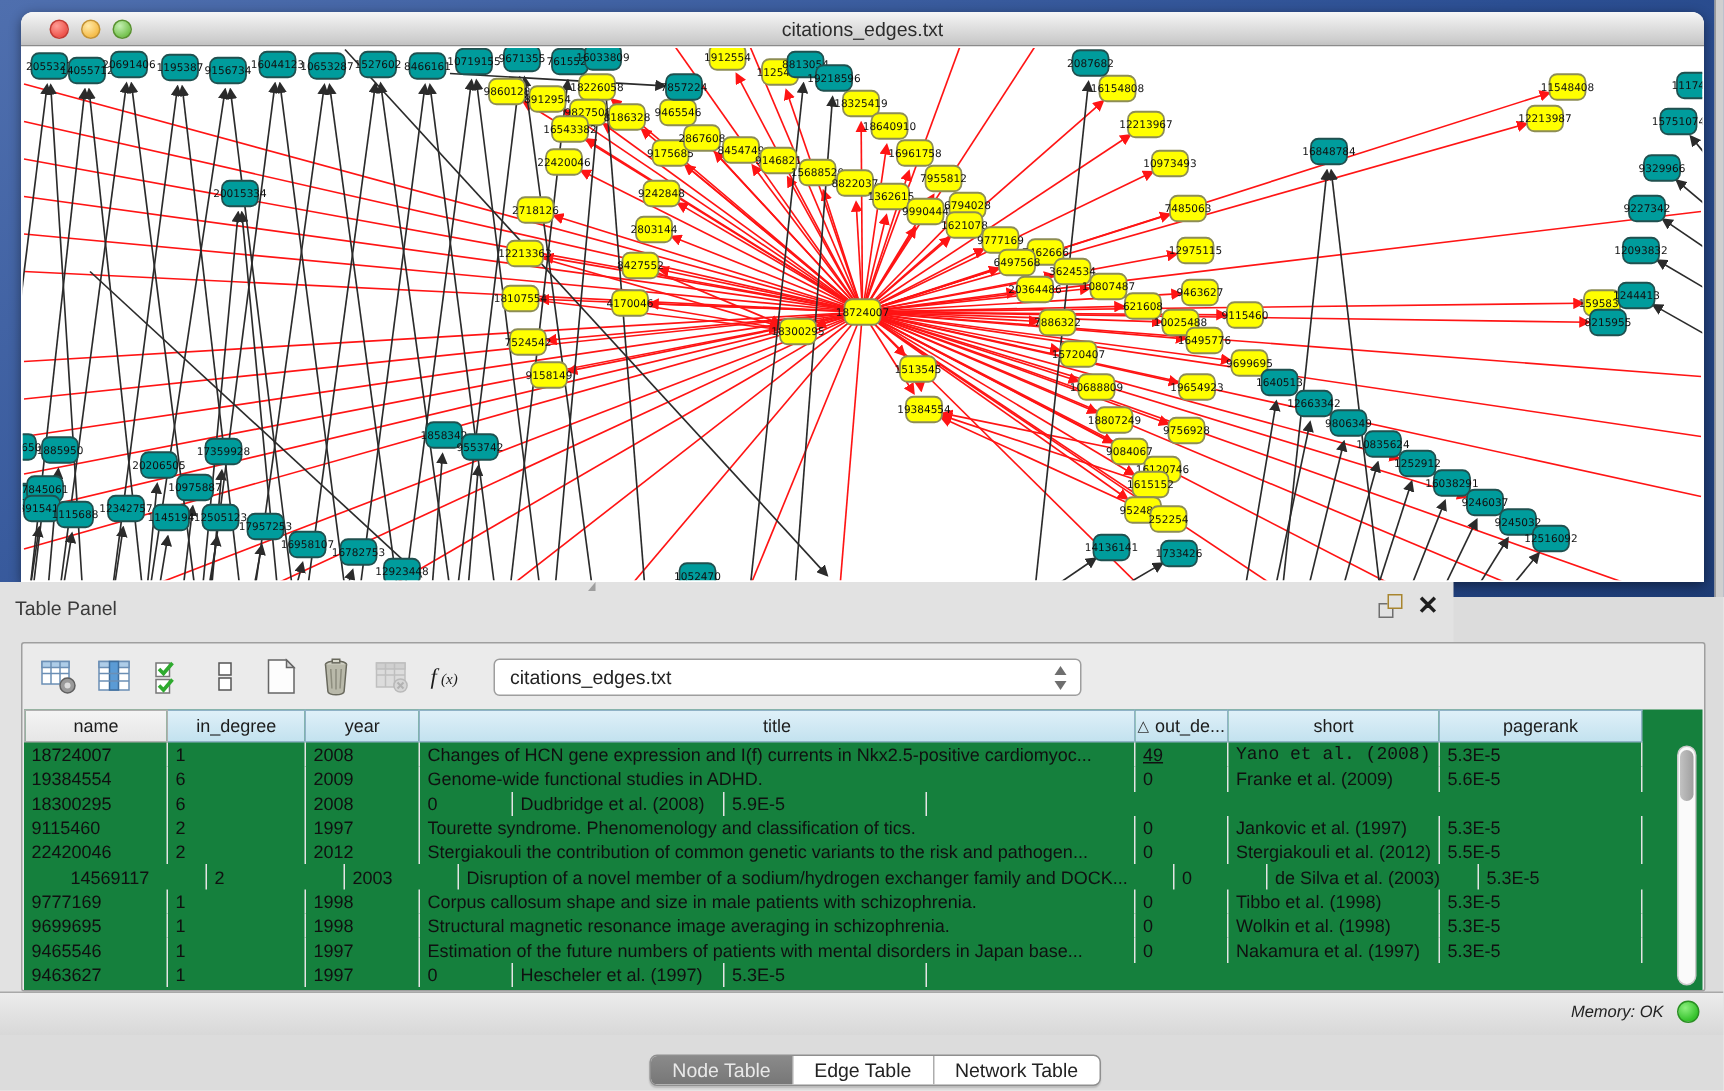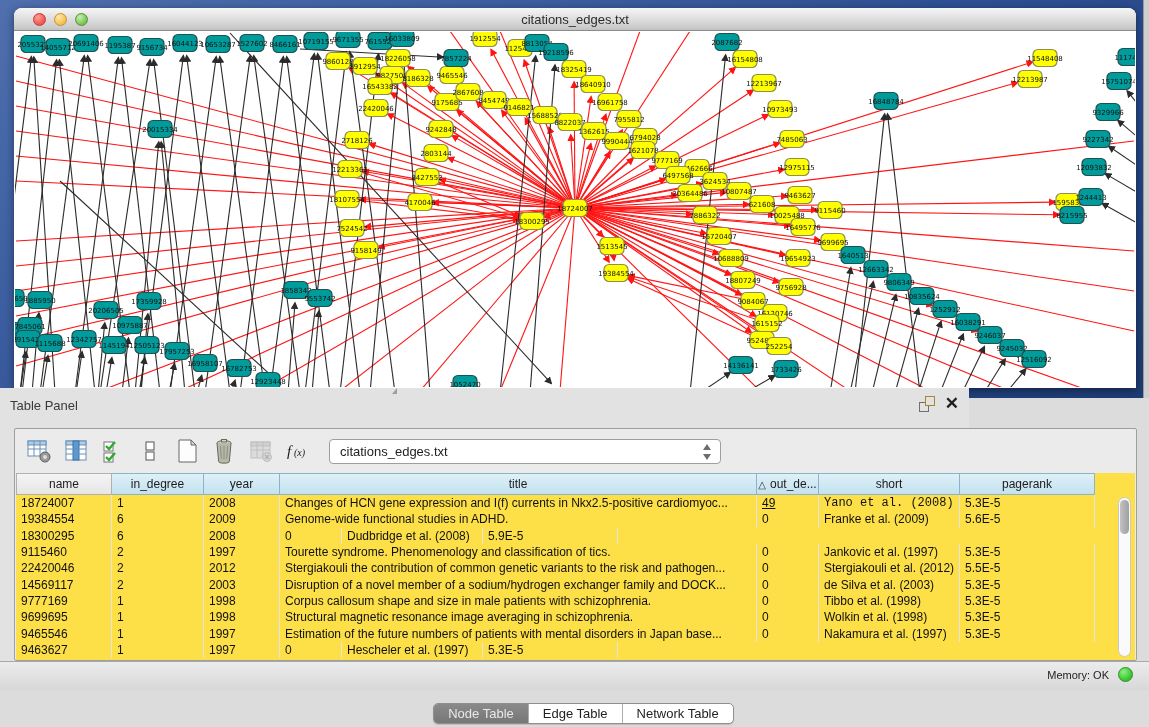--- a/index.html
+++ b/index.html
@@ -39,21 +39,21 @@
 
   #inner-panel { position:absolute; left:14px; top:40px; width:1123px; height:233px;
      background:#ebebeb; border:1px solid #9f9f9f; border-radius:2px; }
   #toolbar { position:absolute; left:0; top:0; width:100%; height:44px; display:flex; align-items:center; }
   .tb-icon { margin-left:11px; width:26px; height:26px; display:flex; align-items:center; justify-content:center; }
   #combo { margin-left:18px; width:392px; height:25px; background:#fff; border:1px solid #9e9e9e;
      border-radius:4px; display:flex; align-items:center; position:relative; }
   #combo-value { margin-left:10px; font-size:13px; color:#222; }
   #combo-stepper { position:absolute; right:8px; top:3px; }
 
-  #grid { position:absolute; left:1px; top:44px; width:1119px; height:187px; background:#fde047; }
+  #grid { position:absolute; left:1px; top:44px; width:1119px; height:187px; background:#15803d; }
   #grid-header { display:flex; height:22px; }
   .hcell { height:22px; border:1px solid #8fb2c6; border-left:none; background:linear-gradient(#dff0f8,#c3e2ef);
      font-size:12px; color:#1c1c1c; display:flex; align-items:center; justify-content:center; overflow:hidden; white-space:nowrap;}
   .hcell:first-child { border-left:1px solid #b0b0b0; border-color:#b0b0b0; background:linear-gradient(#f4f4f4,#e6e6e6); }
   .sort-glyph { font-size:10px; margin-right:4px; color:#333; }
   #grid-body { position:relative; }
   .trow { display:flex; height:16.3px; }
   .tcell { font-size:12px; color:#101010; padding-left:5px; white-space:nowrap; overflow:hidden;
      border-right:1px solid #e4e4e4; display:flex; align-items:center; }
   #vscroll { position:absolute; right:4px; top:24px; width:13px; height:160px; background:#fafafa;
@@ -63,21 +63,21 @@
 
   #tabs-strip { position:absolute; left:0; top:274px; width:1137px; height:24px; display:flex; justify-content:center; }
   #segmented { display:flex; height:21px; border:1px solid #8f8f8f; border-radius:5px; overflow:hidden; background:#fff;
      box-shadow:0 1px 1px rgba(0,0,0,.15);}
   .seg { padding:0 14px; font-size:13px; display:flex; align-items:center; color:#222; border-left:1px solid #adadad; }
   .seg:first-child { border-left:none; }
   .seg.selected { background:linear-gradient(#8a8a8a,#777777); color:#e9e9e9; }
 
   #status-bar { position:absolute; left:0; top:273px; width:1149px; height:29px;
      background:linear-gradient(#ececec,#d8d8d8); border-top:1px solid #a8a8a8; }
-  #memory { position:absolute; right:40px; top:7px; font-size:11px; color:#222; }
+  #memory { position:absolute; right:40px; top:7px; font-size:11px; color:#222;font-style:italic; }
   #mem-dot { position:absolute; right:16px; top:5px; width:15px; height:15px; border-radius:50%;
      background:radial-gradient(circle at 35% 30%,#8cf07e,#35c22c 70%); border:1px solid #2a8f23; }
 </style>
 </head>
 <body>
 
 <div id="stage">
 
   <div id="desktop">
     <div id="net-window">
@@ -934,21 +934,21 @@
             <div class="trow">
               <div class="tcell" style="width: 96px;">22420046</div>
               <div class="tcell" style="width: 92px;">2</div>
               <div class="tcell" style="width: 76px;">2012</div>
               <div class="tcell" style="width: 477px;">Stergiakouli the contribution of common genetic variants to the risk and pathogen...</div>
               <div class="tcell" style="width: 62px;">0</div>
               <div class="tcell" style="width: 141px;">Stergiakouli et al. (2012)</div>
               <div class="tcell" style="width: 135px;">5.5E-5</div>
             </div>
             <div class="trow">
-              <div class="tcell" style="width: 96px;">14569117</div>
+              <div class="tcell" style="width: 96px; margin-left: 26px;">14569117</div>
               <div class="tcell" style="width: 92px;">2</div>
               <div class="tcell" style="width: 76px;">2003</div>
               <div class="tcell" style="width: 477px;">Disruption of a novel member of a sodium/hydrogen exchanger family and DOCK...</div>
               <div class="tcell" style="width: 62px;">0</div>
               <div class="tcell" style="width: 141px;">de Silva et al. (2003)</div>
               <div class="tcell" style="width: 135px;">5.3E-5</div>
             </div>
             <div class="trow">
               <div class="tcell" style="width: 96px;">9777169</div>
               <div class="tcell" style="width: 92px;">1</div>

